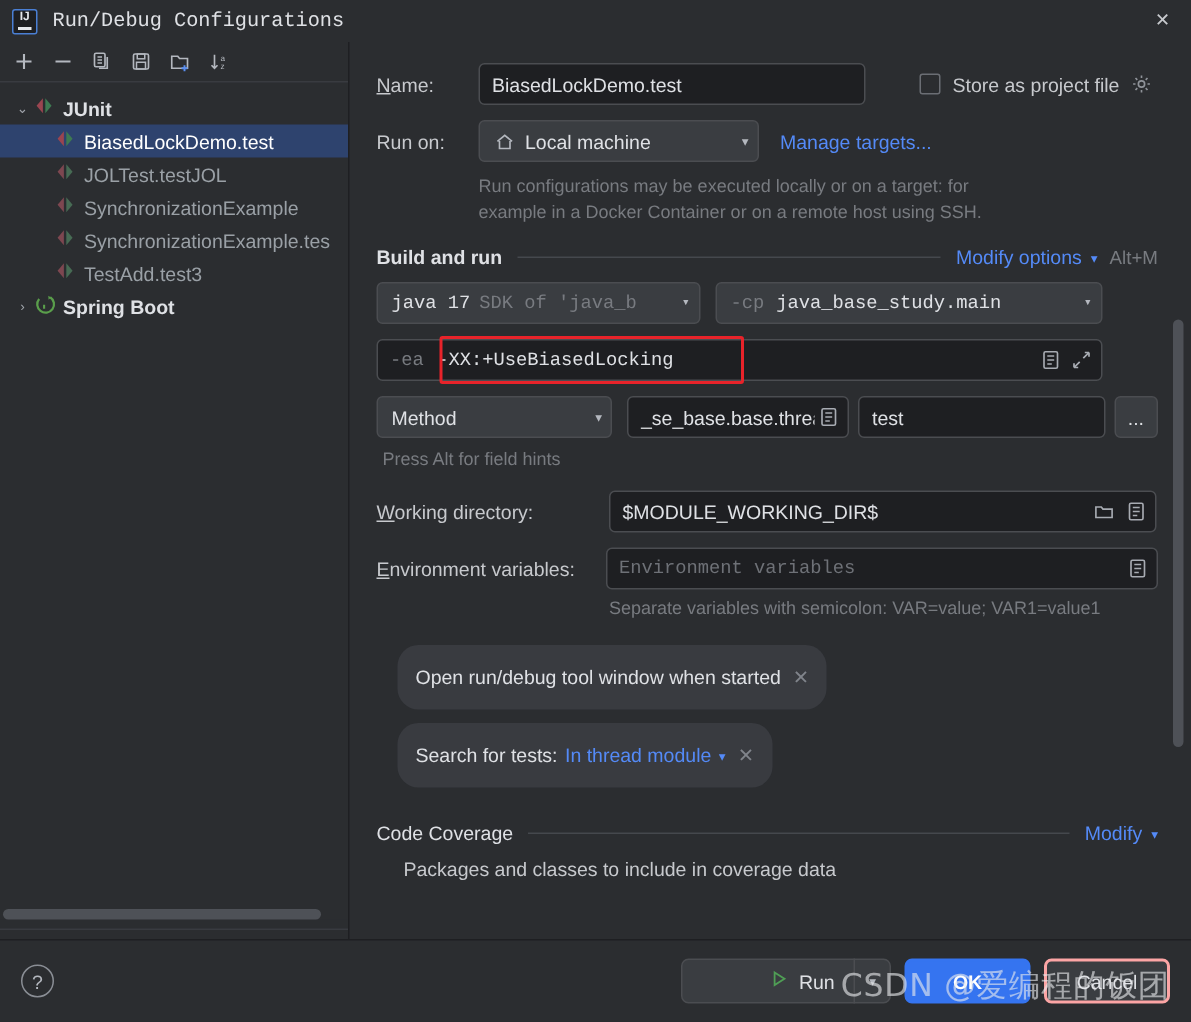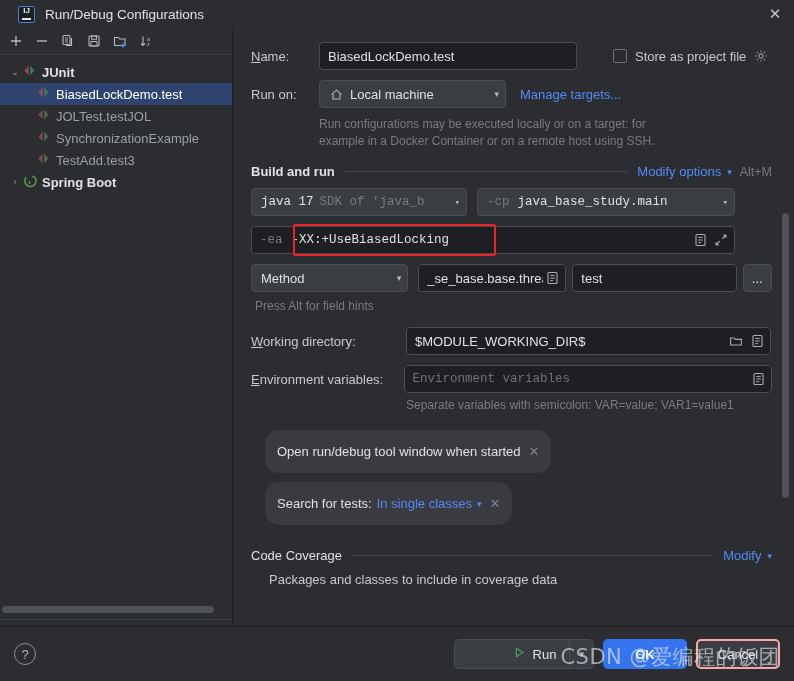--- a/index.html
+++ b/index.html
@@ -10,22 +10,23 @@
     font-family:"Liberation Sans", sans-serif;
     font-size:13px;
     color:#dfe1e5;
     overflow:hidden;
     position:relative;
   }
 
   
   .titlebar {
     height:28px; background:#2b2d30;
-    display:flex; align-items:center; padding:0 18px;
+    display:flex; align-items:center; padding:0 8px;
     position:relative;
+    font-family:Liberation Mono, monospace;
   }
   .ij-logo {
     width:17px; height:17px; margin-right:10px;
     border:1.5px solid #4a7fd4; border-radius:2px;
     background:#1e1f22; position:relative; flex:0 0 auto;
   }
   .ij-logo::after{
     content:"IJ"; position:absolute; left:0; right:0; top:-1px;
     text-align:center; font-size:8px; font-weight:bold;
     color:#e6e8ec; font-family:"Liberation Sans", sans-serif;
@@ -276,20 +277,31 @@
         <span class="twisty"></span>
         <span class="jicon">
           <svg width="15" height="13" viewBox="0 0 15 13">
             <path d="M6.6 1.5 2.4 6.5l4.2 5z" fill="#7d4750"></path>
             <path d="M8.2 1.5v10l4.2-5z" fill="#476b54"></path>
           </svg>
         </span>
         <span class="child-label">SynchronizationExample</span>
       </div>
 
+      <div class="tree-row">
+        <span class="twisty"></span>
+        <span class="twisty"></span>
+        <span class="jicon">
+          <svg width="15" height="13" viewBox="0 0 15 13">
+            <path d="M6.6 1.5 2.4 6.5l4.2 5z" fill="#7d4750"></path>
+            <path d="M8.2 1.5v10l4.2-5z" fill="#476b54"></path>
+          </svg>
+        </span>
+        <span class="child-label">SynchronizationExample.tes</span>
+      </div>
 
       <div class="tree-row">
         <span class="twisty"></span>
         <span class="twisty"></span>
         <span class="jicon">
           <svg width="15" height="13" viewBox="0 0 15 13">
             <path d="M6.6 1.5 2.4 6.5l4.2 5z" fill="#7d4750"></path>
             <path d="M8.2 1.5v10l4.2-5z" fill="#476b54"></path>
           </svg>
         </span>
@@ -459,21 +471,21 @@
     <div class="hint" style="margin:0 0 16px 155px">Separate variables with semicolon: VAR=value; VAR1=value1</div>
 
     <div style="margin-left:14px">
       <div class="chip">
         <span>Open run/debug tool window when started</span>
         <span class="x">✕</span>
       </div>
       <br>
       <div class="chip">
         <span>Search for tests:</span>
-        <span style="color:#548af7; margin-left:5px">In single classes</span>
+        <span style="color:#548af7; margin-left:5px">In thread module</span>
         <span class="chev" style="color:#548af7; padding-left:5px">▾</span>
         <span class="x">✕</span>
       </div>
     </div>
 
     <div class="section-hd" style="margin-top:14px">
       <span style="font-size:13px;color:#dfe1e5">Code Coverage</span>
       <span class="sline"></span>
       <span class="link">Modify</span>
       <span class="chev" style="color:#548af7">▾</span>

